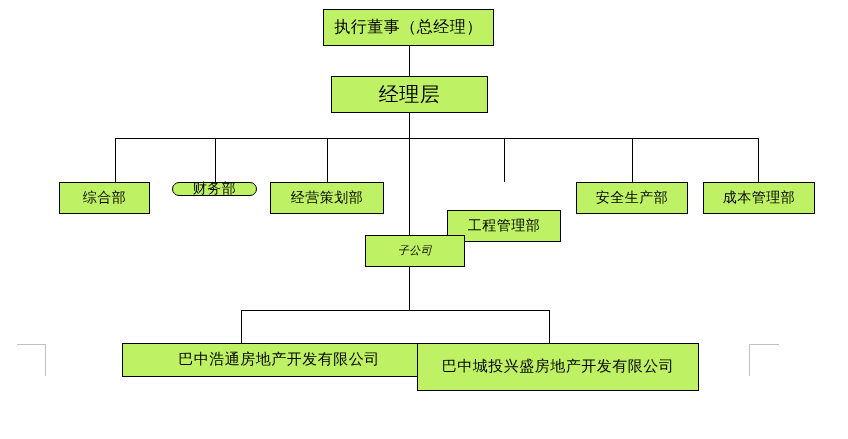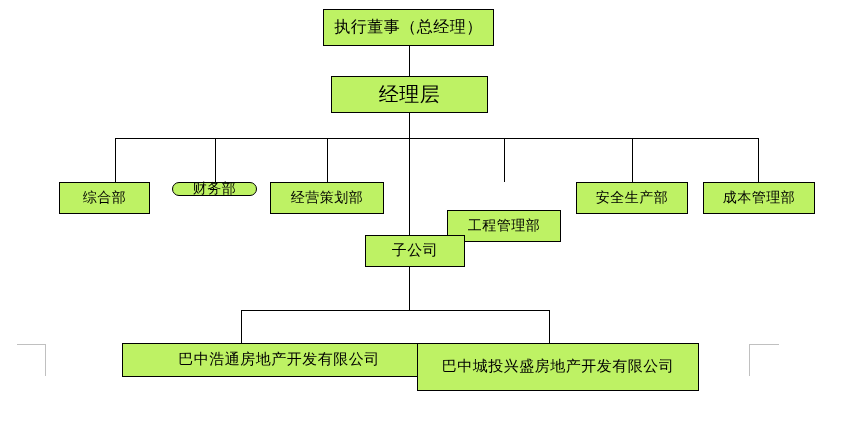--- a/index.html
+++ b/index.html
@@ -48,21 +48,21 @@
     border-style: solid;
   }
   .crop-mark-left {
     border-width: 1px 1px 0 0;
   }
   .crop-mark-right {
     border-width: 1px 0 0 1px;
   }
   .node-exec  { font-size: 16px; }
   .node-mgr   { font-size: 20px; }
-  .node-sub   { font-size: 15px; }
+  .node-sub   { font-size: 11px; font-style: italic; }
   .node-dept  { font-size: 14px; }
   .node-co    { font-size: 15px; }
 </style>
 </head>
 <body>
 
 <div id="chart-canvas">
 
   <div class="node node-exec" style="left:323px; top:9px; width:171px; height:37px;">
     <span class="node-label">执行董事（总经理）</span>

